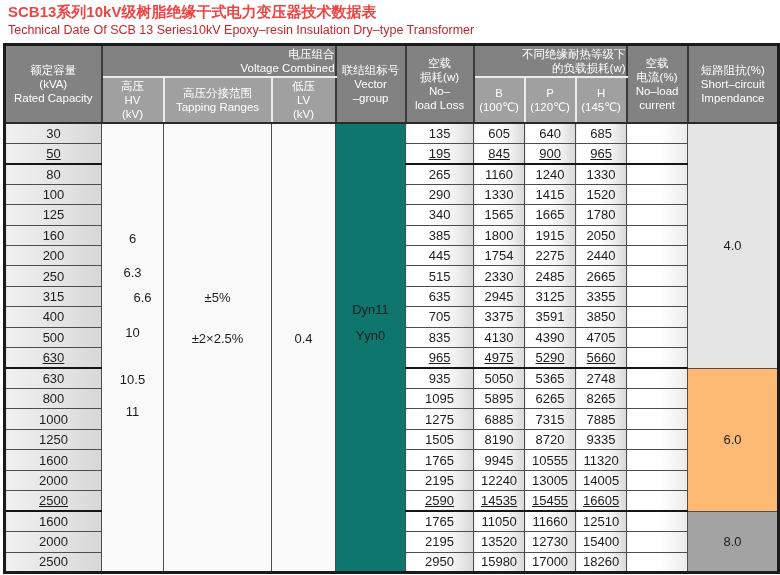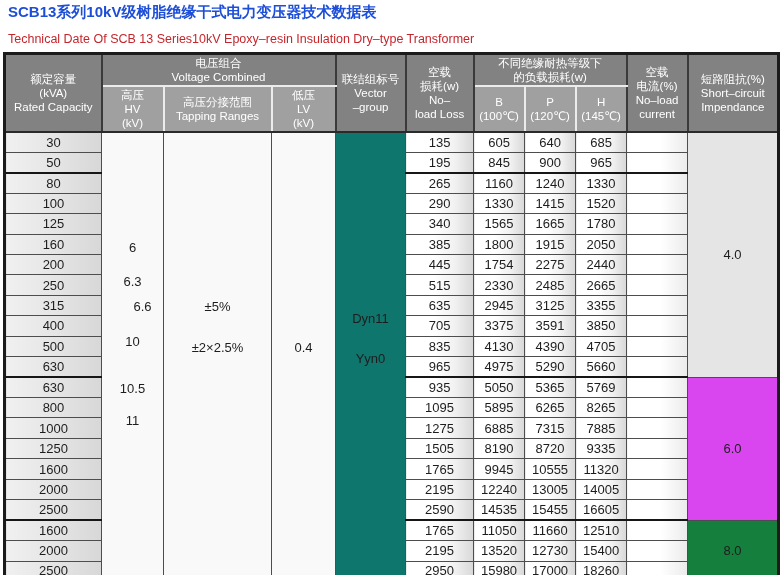--- a/index.html
+++ b/index.html
@@ -2,58 +2,58 @@
 <html><head>
 <meta charset="utf-8">
 <style>
   * { box-sizing: border-box; }
   html,body { margin:0; padding:0; }
   body {
     width:780px; height:575px; overflow:hidden; background:#fff;
     font-family:"Liberation Sans","DejaVu Sans",sans-serif; color:#1d1d1d;
   }
   .titlebar { padding:3px 0 0 8px; }
-  .title { color:#1d4ed8; font-weight:bold; font-size:15px; line-height:1.25; }
-  .subtitle { color:#c5262c; font-size:12.5px; line-height:1.2; margin-top:10px; }
+  .title { color:#ef4444; font-weight:bold; font-size:15px; line-height:1.25; }
+  .subtitle { color:#c5262c; font-size:12.5px; line-height:1.2; margin-top:1px; }
 
   table.datasheet {
     border-collapse:collapse; table-layout:fixed; width:774px;
     margin:5px 0 0 3px; border:3px solid #1b1b1b;
   }
   
   thead th {
     background:#828282; color:#fff; font-weight:normal;
     font-size:11.5px; line-height:1.22; white-space:pre-line;
     text-align:center; vertical-align:middle; padding:1px 0;
     border:2px solid #3a3a3a;
   }
   thead tr.tophead { height:31px; }
   thead tr.subhead { height:43px; }
   thead tr.subhead th { background:#a0a0a0; }
   thead th.wsep-r { border-right-color:#ececec; }
-  thead th.wsep-b { border-bottom-color:#ececec; }
+  thead th.wsep-b { border-bottom-color:#ececec;text-align:right; }
   thead th.tall { border-bottom:2px solid #2a2a2a; }
   thead tr.subhead th { border-bottom:2px solid #2a2a2a; border-top-color:#ececec; }
 
   
   tbody tr { height:20.45px; }
   td {
     border:1px solid #4d4d4d; text-align:center; vertical-align:middle;
     font-size:13px; padding:0; line-height:1;
   }
   td.cap { background:linear-gradient(90deg,#f0f0f0 0%,#e4e4e4 55%,#d7d7d7 100%); }
   td.num { background:linear-gradient(90deg,#ffffff 40%,#f1f1f1 72%,#d8d8d8 100%); }
   td.cur { background:linear-gradient(90deg,#ffffff 55%,#ebebeb 100%); }
   td.mcell { background:#f9f9f9; position:relative; }
   td.vec { background:#0f766e; }
   td.imp0 { background:#e5e5e5; }
-  td.imp1 { background:#d946ef; }
-  td.imp2 { background:#15803d; }
+  td.imp1 { background:#fdba74; }
+  td.imp2 { background:#a3a3a3; }
   td .pv { position:absolute; left:0; right:0; text-align:center; font-size:13px; line-height:16px; }
-  tr.gend td { border-bottom:2px solid #161616; }
+  tr.gend td { border-bottom:2px solid #161616;text-decoration:underline; }
 </style>
 </head>
 <body>
 
 <div class="titlebar">
   <div class="title">SCB13系列10kV级树脂绝缘干式电力变压器技术数据表</div>
   <div class="subtitle">Technical Date Of SCB 13 Series10kV Epoxy–resin Insulation Dry–type Transformer</div>
 </div>
 
 <table class="datasheet">
@@ -124,21 +124,21 @@
         </td>
         <td class="mcell" rowspan="22">
           <div class="pv" style="top: 166px;">±5%</div>
           <div class="pv" style="top: 207px;">±2×2.5%</div>
         </td>
         <td class="mcell" rowspan="22">
           <div class="pv" style="top: 207px;">0.4</div>
         </td>
         <td class="mcell vec" rowspan="22">
           <div class="pv" style="top: 178px;">Dyn11</div>
-          <div class="pv" style="top: 218px;">Yyn0</div>
+          <div class="pv" style="top: 204px;">Yyn0</div>
         </td>
         <td class="num">135</td>
         <td class="num">605</td>
         <td class="num">640</td>
         <td class="num">685</td>
         <td class="cur"></td>
         <td class="imp imp0" rowspan="12">4.0</td>
       </tr>
       <tr class="gend">
         <td class="cap">50</td>
@@ -226,21 +226,21 @@
         <td class="num">4975</td>
         <td class="num">5290</td>
         <td class="num">5660</td>
         <td class="cur"></td>
       </tr>
       <tr>
         <td class="cap">630</td>
         <td class="num">935</td>
         <td class="num">5050</td>
         <td class="num">5365</td>
-        <td class="num">5769</td>
+        <td class="num">2748</td>
         <td class="cur"></td>
         <td class="imp imp1" rowspan="7">6.0</td>
       </tr>
       <tr>
         <td class="cap">800</td>
         <td class="num">1095</td>
         <td class="num">5895</td>
         <td class="num">6265</td>
         <td class="num">8265</td>
         <td class="cur"></td>

